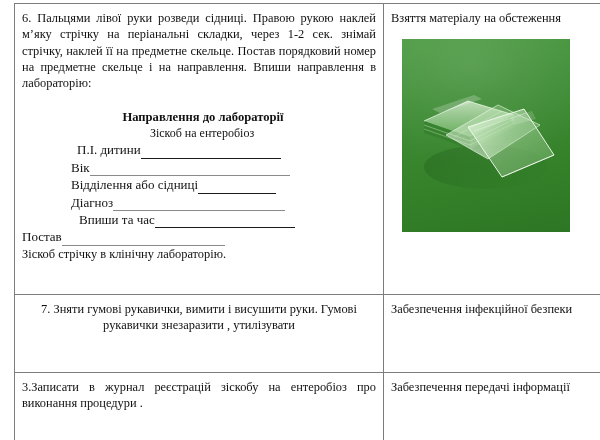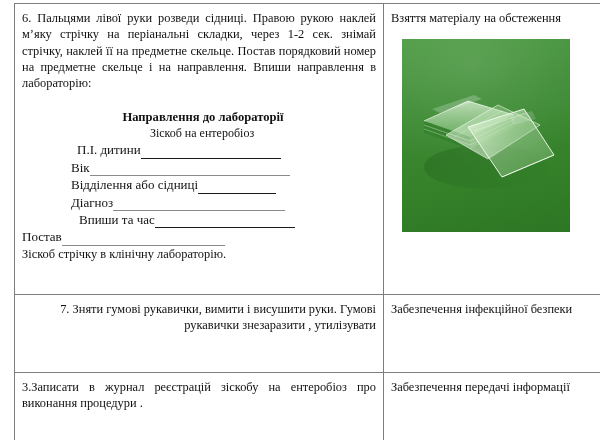--- a/index.html
+++ b/index.html
@@ -44,21 +44,21 @@
   .cell-step6 { height: 279px; }
   .cell-step7 { height: 66px; }
   .cell-step8 { height: 58px; }
 
   .step-text {
     text-align: justify;
     text-justify: inter-word;
     margin: 0;
     hyphens: none;
   }
-  .step-text.flush { text-align: right; }
+  .step-text.flush { text-align: center; }
 
   
   .referral {
     margin-top: 18px;
   }
   .referral-title {
     text-align: center;
     font-weight: bold;
     font-size: 12.6px;
     line-height: 1.3;

